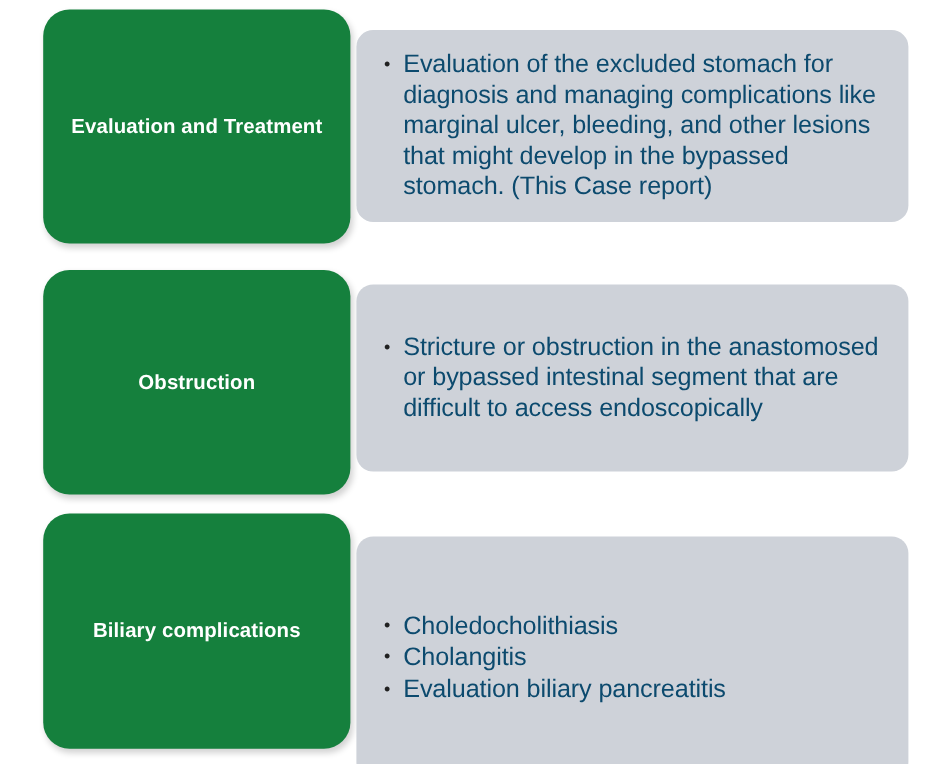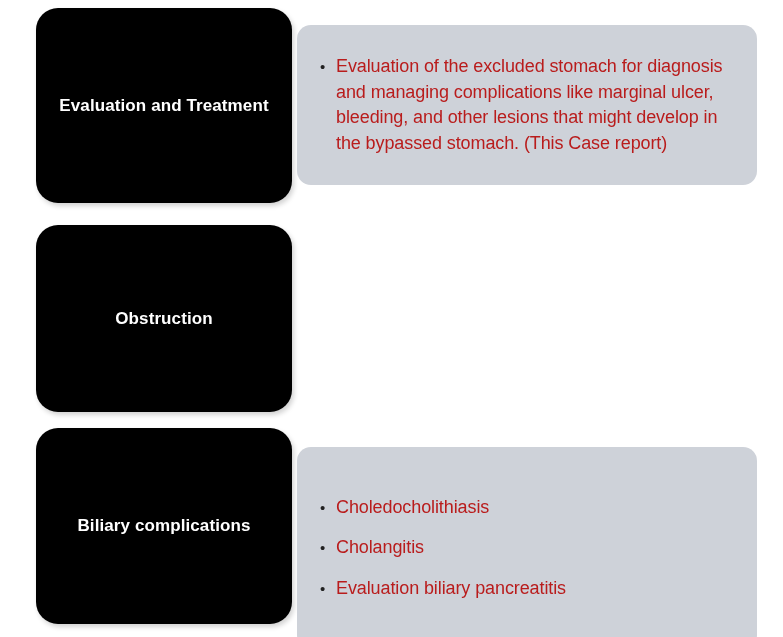--- a/index.html
+++ b/index.html
@@ -40,46 +40,46 @@
   }
 
   .bullet-list {
     list-style: none;
     margin: 0;
     padding: 0;
   }
 
   .bullet-item {
     position: relative;
-    color: #b91c1c;
-    font-size: 18px;
+    color: #0c4a6e;
+    font-size: 21px;
     line-height: 25.5px;
     letter-spacing: -0.1px;
     padding-left: 17px;
     margin: 0;
   }
 
   .bullet-item + .bullet-item {
-    margin-top: 15px;
+    margin-top: 1px;
   }
 
   .bullet-item::before {
     content: "\2022";
     position: absolute;
     left: 1px;
     top: 0;
     font-size: 15px;
     line-height: 25.5px;
     color: #212121;
   }
 
   
   .label-box {
     position: absolute;
-    background: #000000;
+    background: #15803d;
     border-radius: 22px;
     box-sizing: border-box;
     display: flex;
     align-items: center;
     justify-content: center;
     text-align: center;
     padding: 6px 12px;
     box-shadow: 2px 3px 5px rgba(0,0,0,0.18);
   }
 
@@ -120,20 +120,25 @@
       <ul class="bullet-list">
         <li class="bullet-item">Evaluation of the excluded stomach for diagnosis and managing complications like marginal ulcer, bleeding, and other lesions that might develop in the bypassed stomach. (This Case report)</li>
       </ul>
     </div>
   </div>
 
   <div class="row" id="row-2">
     <div class="label-box">
       <span class="label-text">Obstruction</span>
     </div>
+    <div class="desc-panel">
+      <ul class="bullet-list">
+        <li class="bullet-item">Stricture or obstruction in the anastomosed or bypassed intestinal segment that are difficult to access endoscopically</li>
+      </ul>
+    </div>
   </div>
 
   <div class="row" id="row-3">
     <div class="label-box">
       <span class="label-text">Biliary complications</span>
     </div>
     <div class="desc-panel">
       <ul class="bullet-list">
         <li class="bullet-item">Choledocholithiasis</li>
         <li class="bullet-item">Cholangitis</li>

